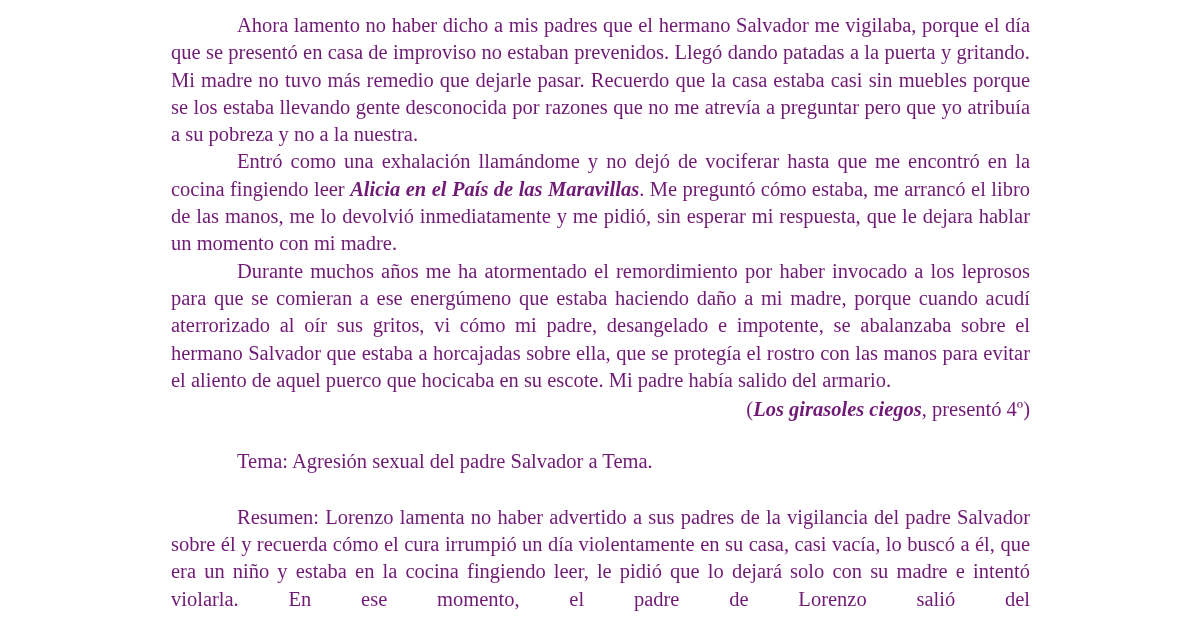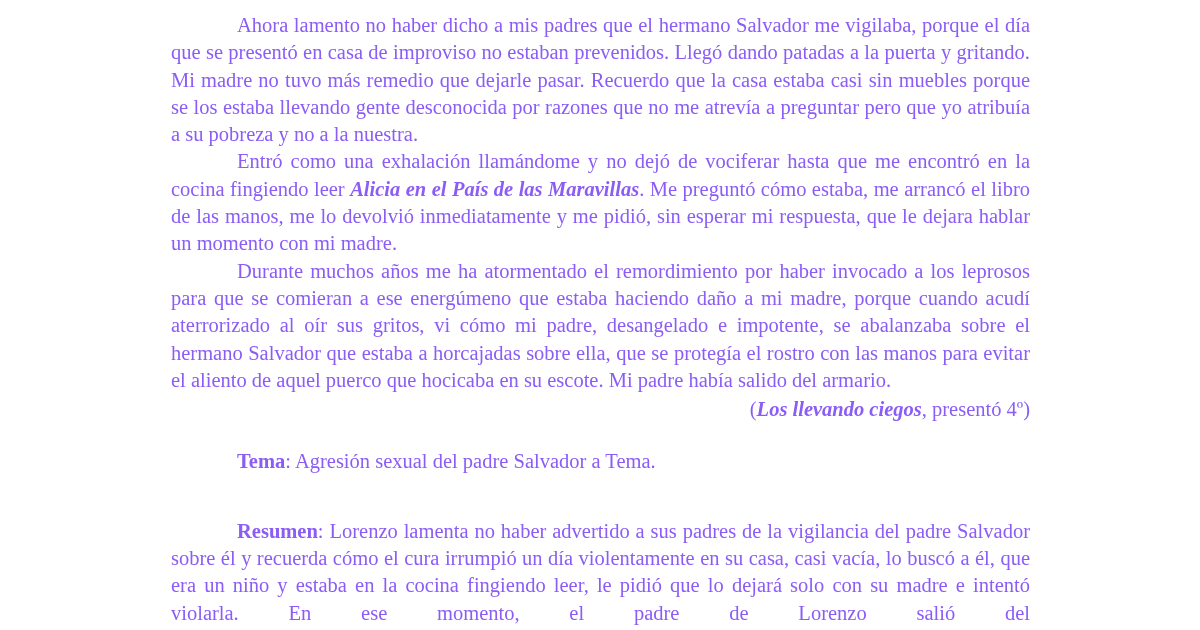--- a/index.html
+++ b/index.html
@@ -9,52 +9,52 @@
     height: 630px;
     overflow: hidden;
     background: #ffffff;
   }
   .page {
     box-sizing: border-box;
     width: 1200px;
     height: 550px;
     padding: 12px 170px 0 171px;
     background: #ffffff;
-    color: #8b5cf6;
+    color: #701a75;
     font-family: "Liberation Serif", "DejaVu Serif", serif;
     font-size: 20.5px;
     line-height: 27.3px;
     text-align: justify;
   }
   p.para {
     margin: 0;
     text-indent: 66px;
   }
   p[data-name="attribution-line"] {
     text-align: right;
     text-indent: 0;
     margin-top: 2px;
   }
   p[data-name="tema-line"] {
     margin-top: 25px;
   }
   p[data-name="resumen-paragraph"] {
-    margin-top: 42px;
+    margin-top: 28px;
     text-align-last: justify;
   }
   .run-normal      { font-style: normal;  font-weight: normal; }
   .run-italic      { font-style: italic;  font-weight: bold; }
-  .run-bold        { font-style: normal;  font-weight: bold; }
+  .run-bold        { font-style: normal;  font-weight: normal; }
   .run-bold-italic { font-style: italic;  font-weight: bold; }
 </style>
 </head>
 <body>
 
 <main class="page" data-name="document-page">
   <section data-name="document-body">
       <p class="para" data-name="excerpt-paragraph-1"><span class="run-normal" data-name="excerpt-paragraph-1-run">Ahora lamento no haber dicho a mis padres que el hermano Salvador me vigilaba, porque el día que se presentó en casa de improviso no estaban prevenidos. Llegó dando patadas a la puerta y gritando. Mi madre no tuvo más remedio que dejarle pasar. Recuerdo que la casa estaba casi sin muebles porque se los estaba llevando gente desconocida por razones que no me atrevía a preguntar pero que yo atribuía a su pobreza y no a la nuestra.</span></p>
       <p class="para" data-name="excerpt-paragraph-2"><span class="run-normal" data-name="excerpt-paragraph-2-run">Entró como una exhalación llamándome y no dejó de vociferar hasta que me encontró en la cocina fingiendo leer </span><span class="run-italic" data-name="excerpt-paragraph-2-run">Alicia en el País de las Maravillas</span><span class="run-normal" data-name="excerpt-paragraph-2-run">. Me preguntó cómo estaba, me arrancó el libro de las manos, me lo devolvió inmediatamente y me pidió, sin esperar mi respuesta, que le dejara hablar un momento con mi madre.</span></p>
       <p class="para" data-name="excerpt-paragraph-3"><span class="run-normal" data-name="excerpt-paragraph-3-run">Durante muchos años me ha atormentado el remordimiento por haber invocado a los leprosos para que se comieran a ese energúmeno que estaba haciendo daño a mi madre, porque cuando acudí aterrorizado al oír sus gritos, vi cómo mi padre, desangelado e impotente, se abalanzaba sobre el hermano Salvador que estaba a horcajadas sobre ella, que se protegía el rostro con las manos para evitar el aliento de aquel puerco que hocicaba en su escote. Mi padre había salido del armario.</span></p>
-      <p class="para" data-name="attribution-line"><span class="run-normal" data-name="attribution-line-run">(</span><span class="run-bold-italic" data-name="attribution-line-run">Los llevando ciegos</span><span class="run-normal" data-name="attribution-line-run">, presentó 4º)</span></p>
+      <p class="para" data-name="attribution-line"><span class="run-normal" data-name="attribution-line-run">(</span><span class="run-bold-italic" data-name="attribution-line-run">Los girasoles ciegos</span><span class="run-normal" data-name="attribution-line-run">, presentó 4º)</span></p>
       <p class="para" data-name="tema-line"><span class="run-bold" data-name="tema-line-run">Tema</span><span class="run-normal" data-name="tema-line-run">: Agresión sexual del padre Salvador a Tema.</span></p>
       <p class="para" data-name="resumen-paragraph"><span class="run-bold" data-name="resumen-paragraph-run">Resumen</span><span class="run-normal" data-name="resumen-paragraph-run">: Lorenzo lamenta no haber advertido a sus padres de la vigilancia del padre Salvador sobre él y recuerda cómo el cura irrumpió un día violentamente en su casa, casi vacía, lo buscó a él, que era un niño y estaba en la cocina fingiendo leer, le pidió que lo dejará solo con su madre e intentó violarla. En ese momento, el padre de Lorenzo salió del</span></p>
     </section>
 </main>
 
 </body></html>

